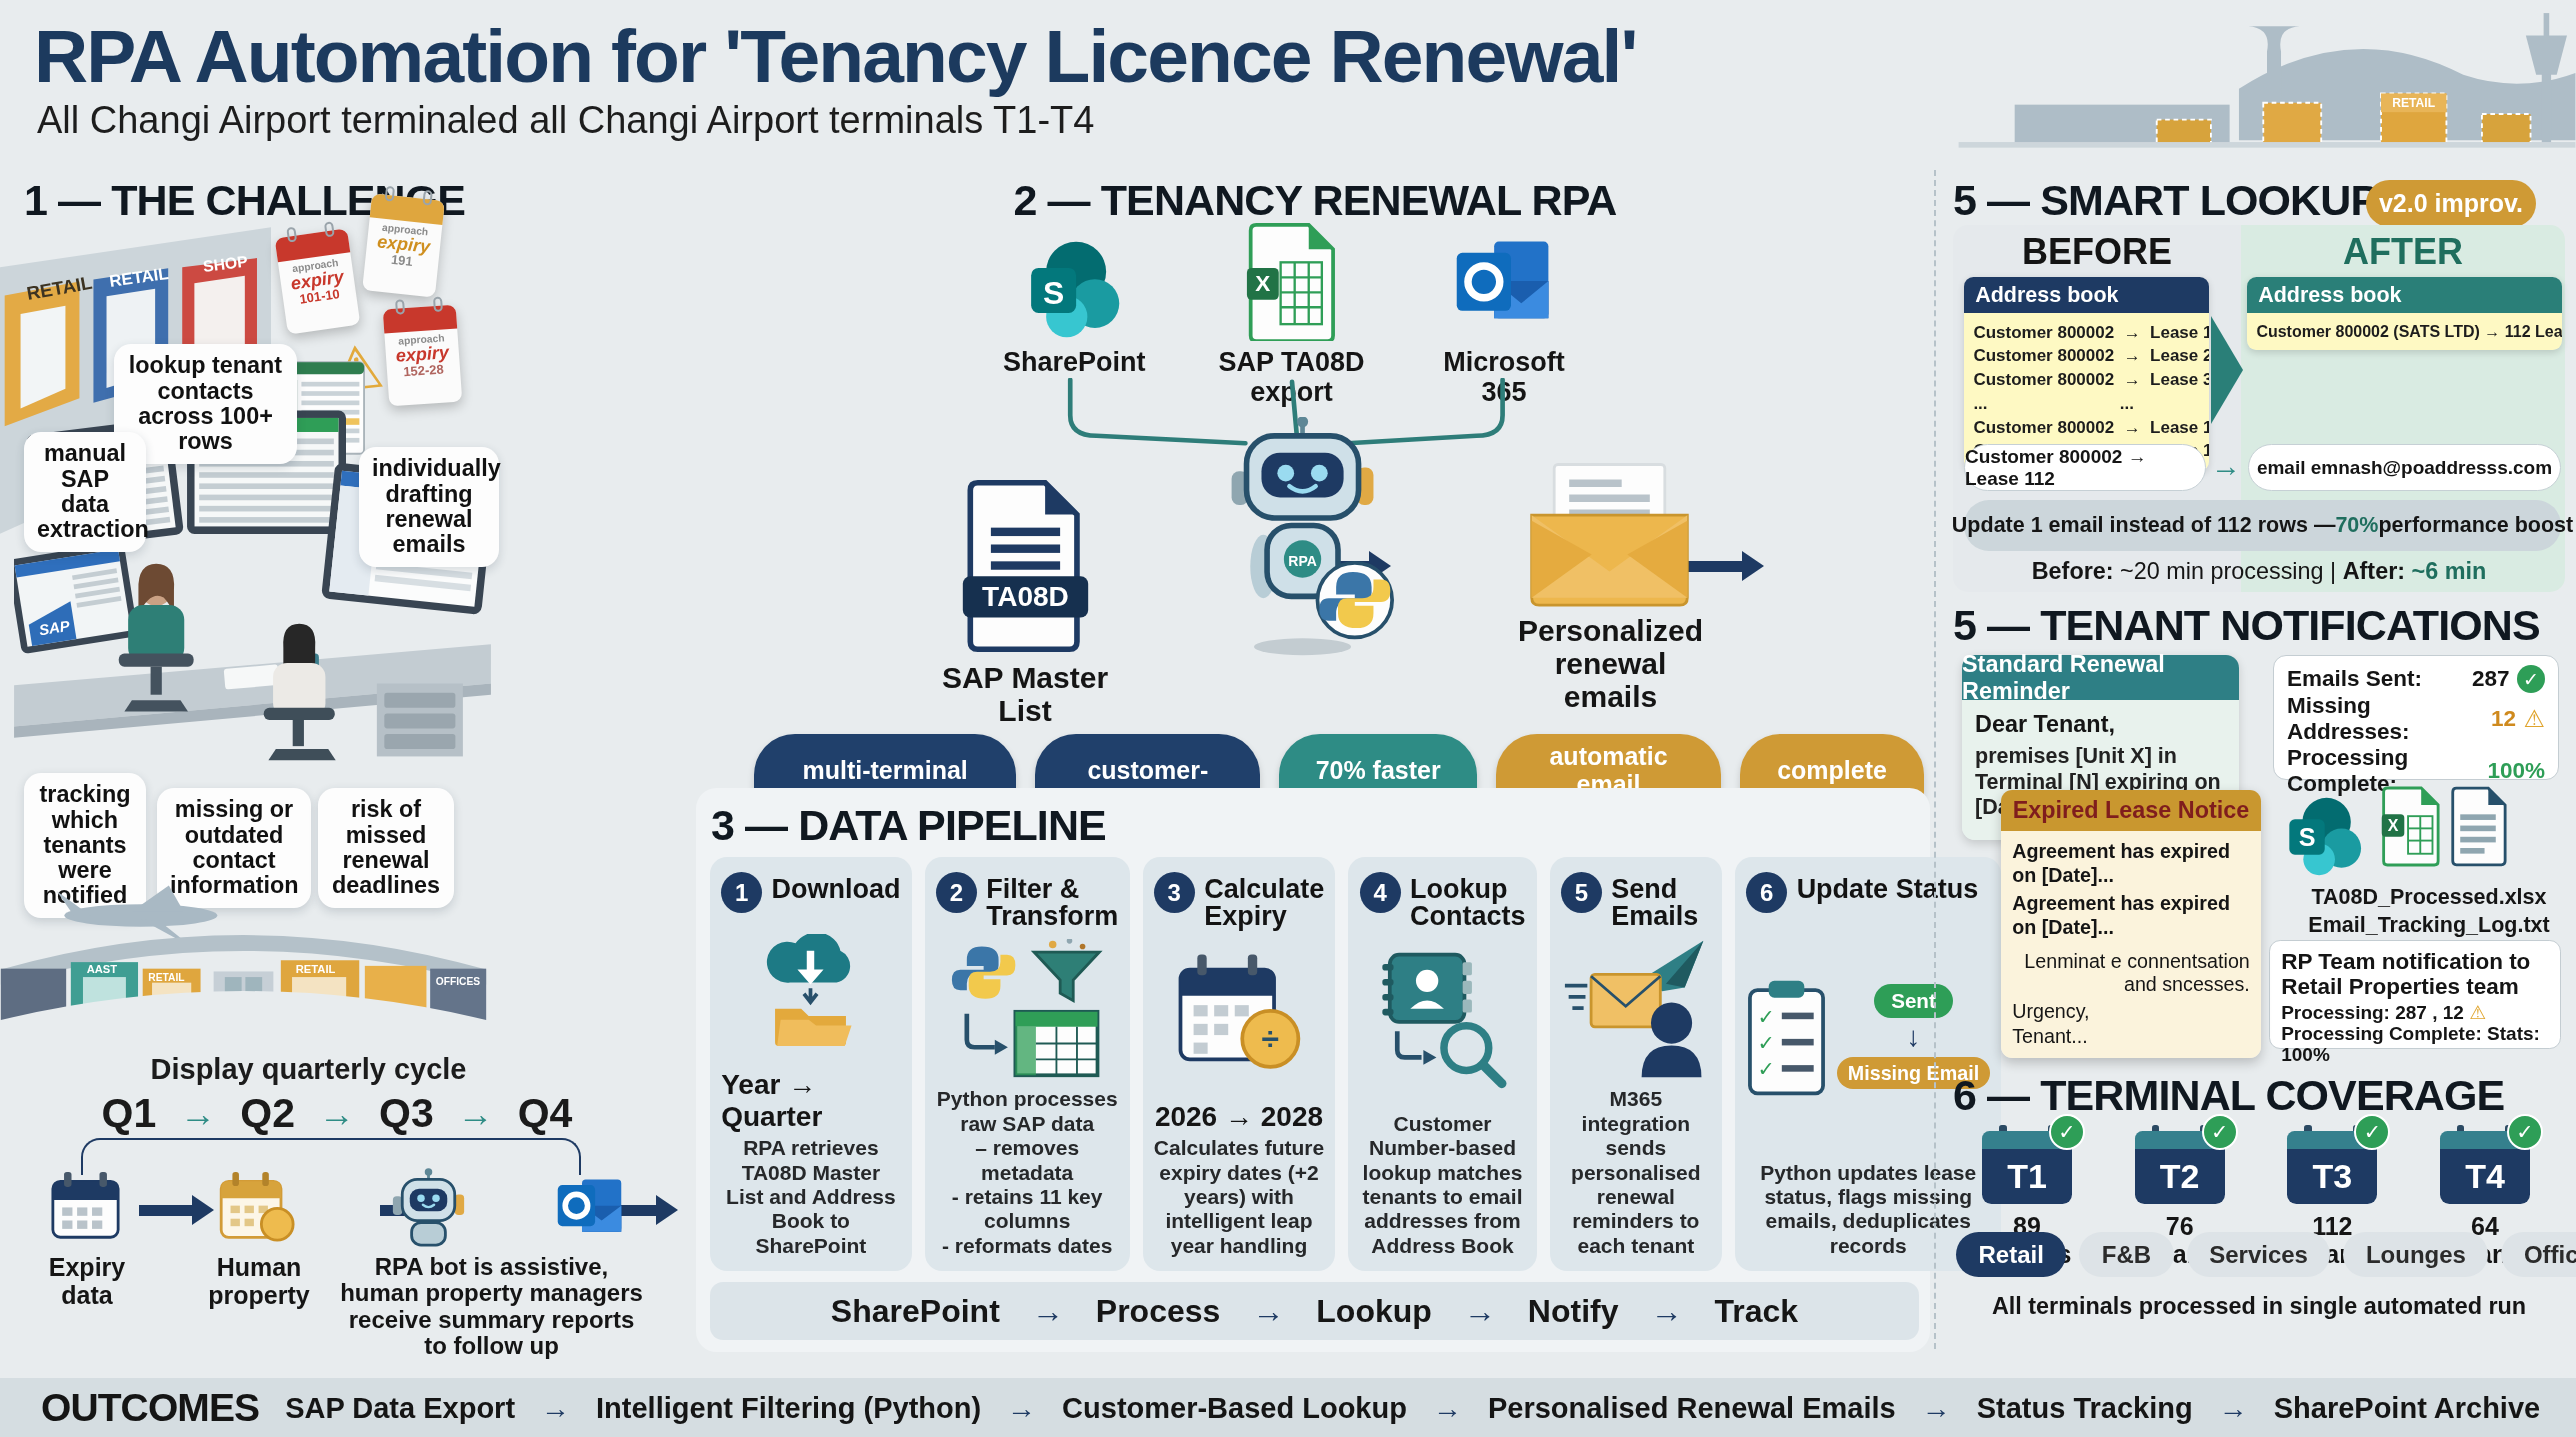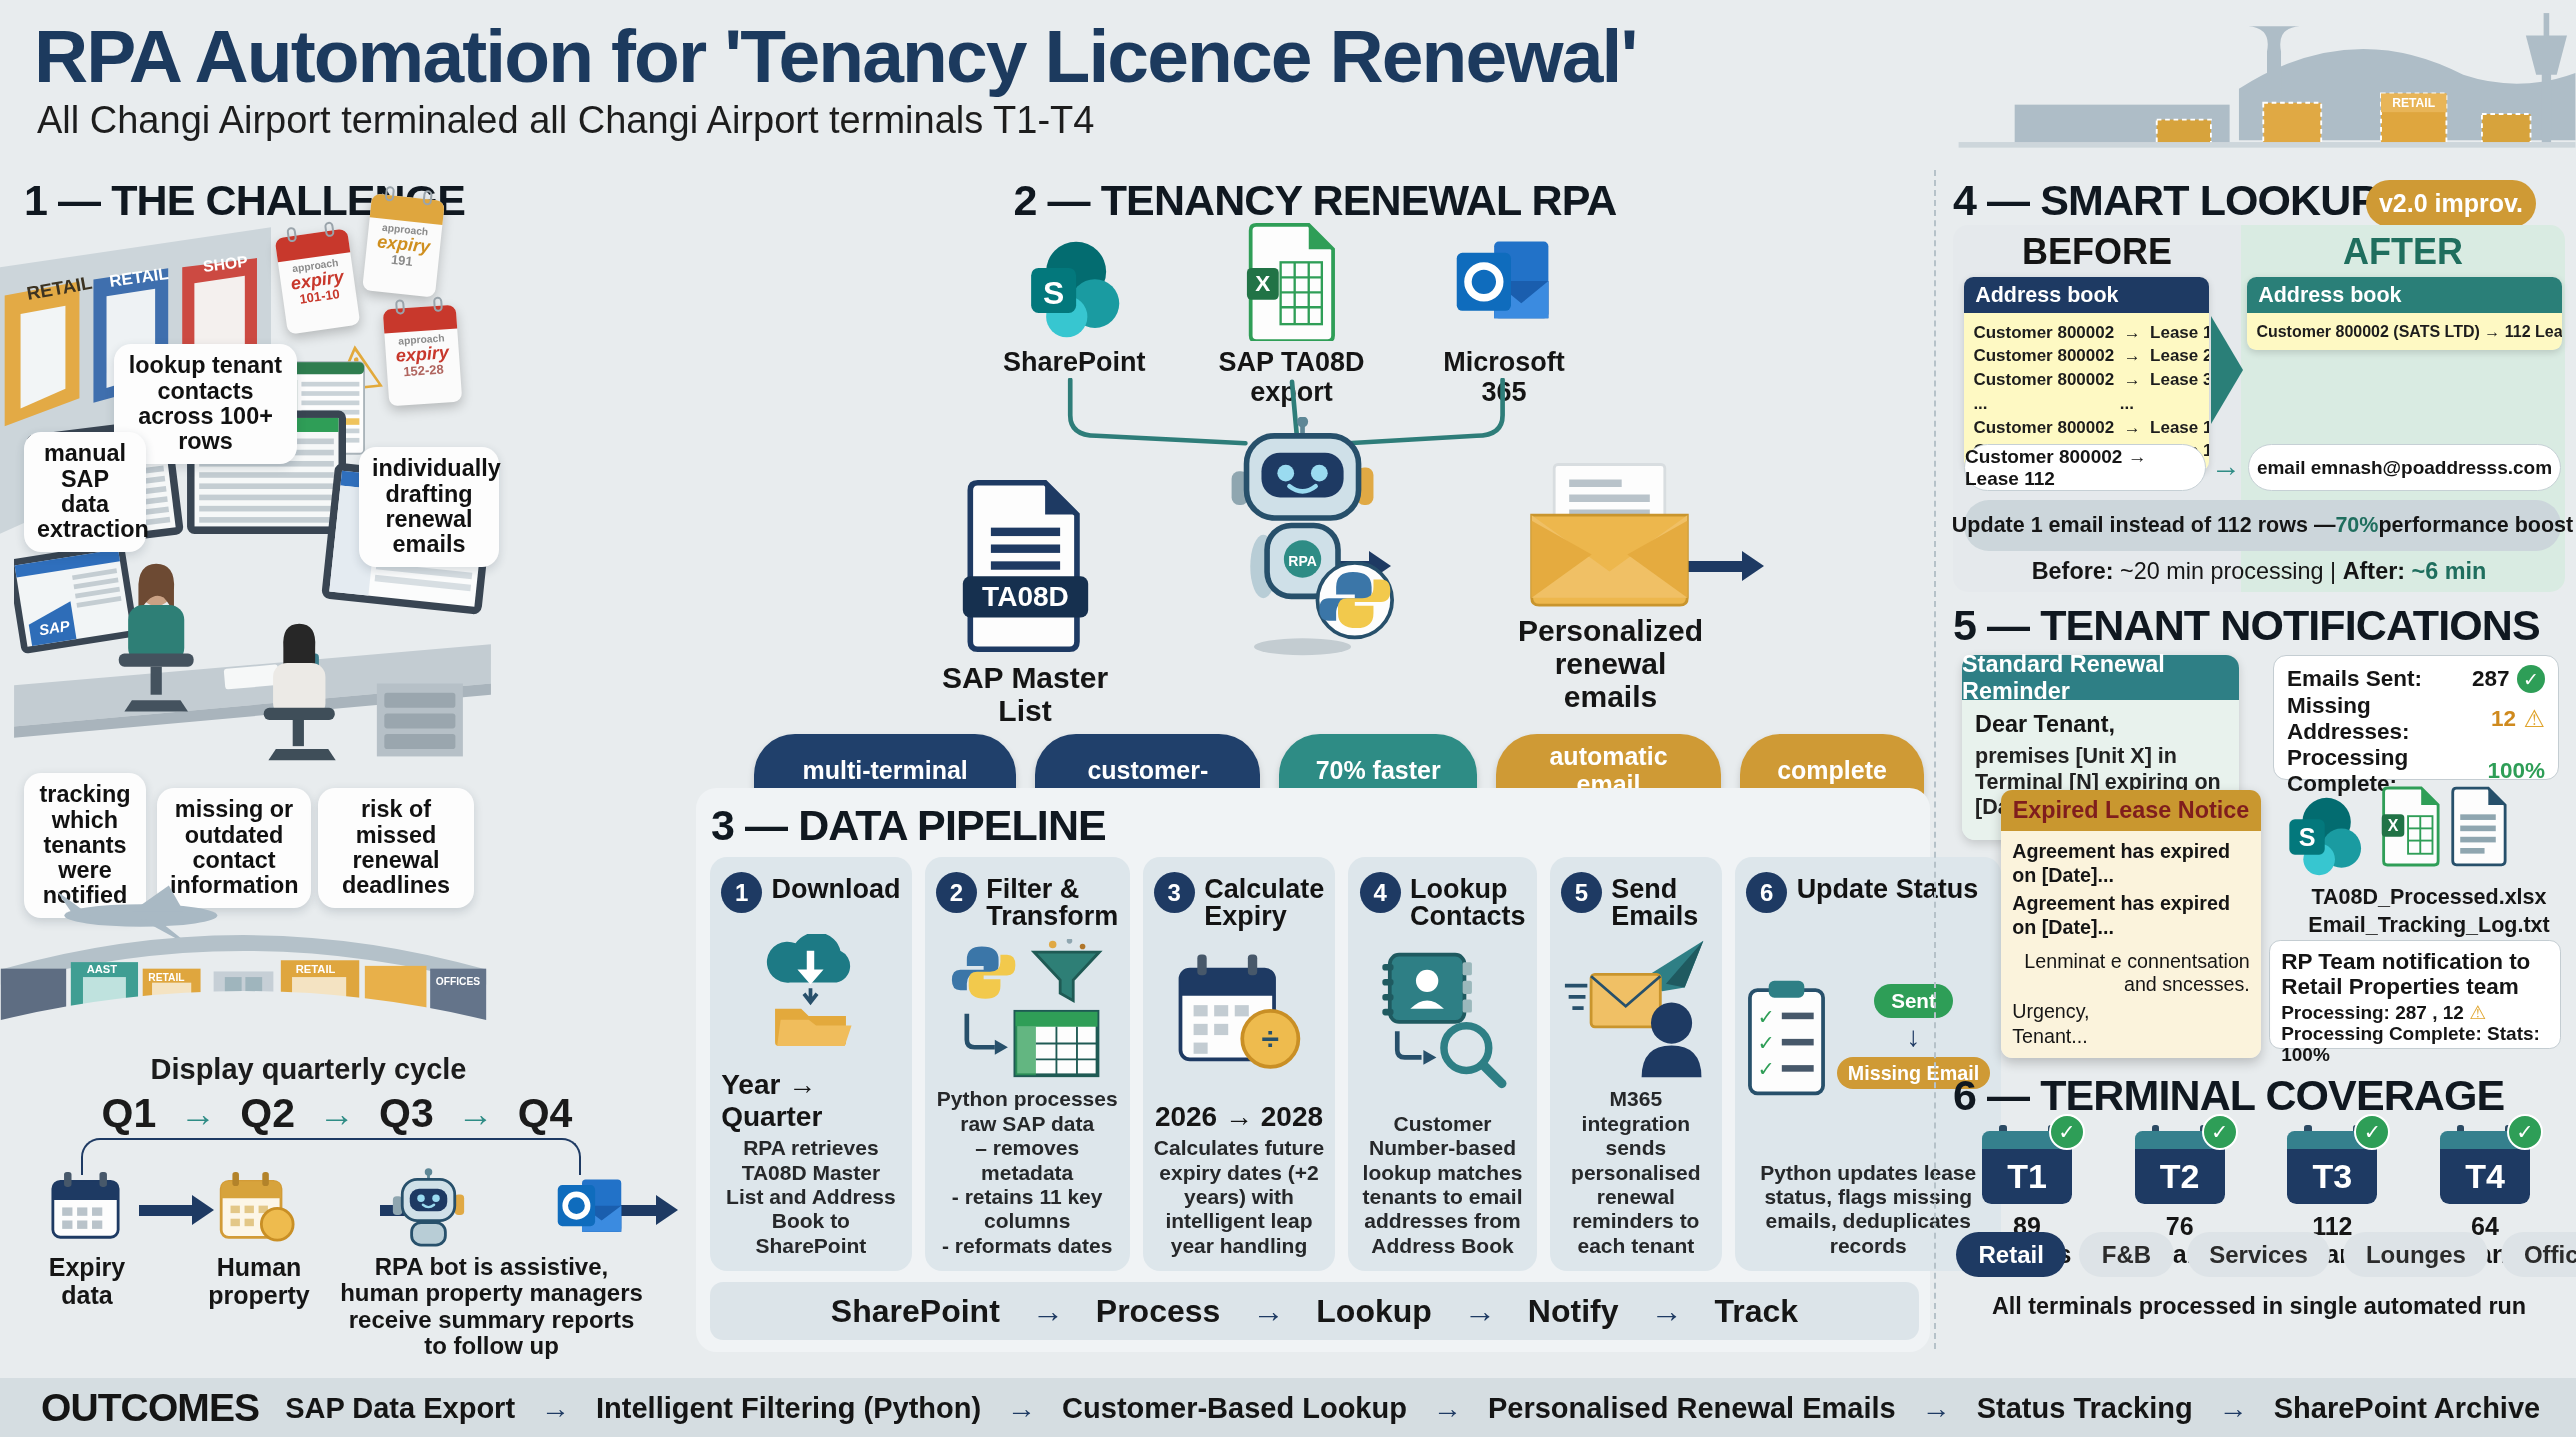--- a/index.html
+++ b/index.html
@@ -250,21 +250,21 @@
     <rect x="298" y="339" width="12" height="28" fill="#3f4e59"></rect>
     <polygon points="272,382 344,382 336,370 280,370" fill="#3f4e59"></polygon>
   </svg>
 
   
   <div class="bubble abs" style="left:114px;top:344px;width:183px;">lookup tenant contacts across 100+ rows</div>
   <div class="bubble abs" style="left:24px;top:432px;width:122px;">manual SAP data extraction</div>
   <div class="bubble abs" style="left:359px;top:447px;width:140px;">individually drafting renewal emails</div>
   <div class="bubble abs" style="left:24px;top:773px;width:122px;">tracking which tenants were notified</div>
   <div class="bubble abs" style="left:157px;top:788px;width:154px;">missing or outdated contact information</div>
-  <div class="bubble abs" style="left:318px;top:788px;width:156px;">risk of missed renewal deadlines</div>
+  <div class="bubble abs" style="left:318px;top:788px;width:136px;">risk of missed renewal deadlines</div>
 
   
   <svg class="abs" style="left:0;top:880px;" width="487" height="140" viewBox="0 0 520 150">
     <ellipse cx="150" cy="38" rx="82" ry="12" fill="#a9b9c4"></ellipse>
     <polygon points="96,38 60,12 78,38" fill="#a9b9c4"></polygon>
     <polygon points="140,34 180,6 196,34" fill="#a9b9c4"></polygon>
     <polygon points="150,42 205,72 170,44" fill="#a9b9c4"></polygon>
     <path d="M0,96 Q260,22 520,96 L520,112 Q260,40 0,112 Z" fill="#b4c1c9"></path>
     <rect x="0" y="95" width="70" height="55" fill="#5e6d82"></rect>
     <rect x="75" y="88" width="72" height="62" fill="#3f9e93"></rect>
@@ -639,21 +639,21 @@
     <span class="arrow-glyph">→</span>
     <span>Notify</span>
     <span class="arrow-glyph">→</span>
     <span>Track</span>
   </div>
 
   
   <div class="abs" style="left:1934px;top:170px;height:1179px;border-left:2.8px dashed #b6c2c9;"></div>
 
   
-  <div class="abs sec-title" style="left:1953px;top:176px;">4 — SMART LOOKUP</div>
+  <div class="abs sec-title" style="left:1953px;top:176px;">5 — SMART LOOKUP</div>
   <div class="abs" style="left:2366px;top:180px;width:170px;height:47px;background:#cf9a35;border-radius:24px;
        display:flex;align-items:center;justify-content:center;color:#fff;font-size:25px;font-weight:700;">v2.0 improv.</div>
 
   <div class="abs" style="left:1953px;top:225px;width:612px;height:367px;border-radius:15px;overflow:hidden;display:flex;">
     <div style="width:288px;background:#e5e9ec;"></div>
       <div style="flex:1;background:#d9ebe2;"></div>
   </div>
   <div class="abs cap" style="left:1953px;top:232px;width:288px;font-size:36px;color:#141414;">BEFORE</div>
   <div class="abs cap" style="left:2241px;top:232px;width:324px;font-size:36px;color:#1f6e5e;">AFTER</div>
 

